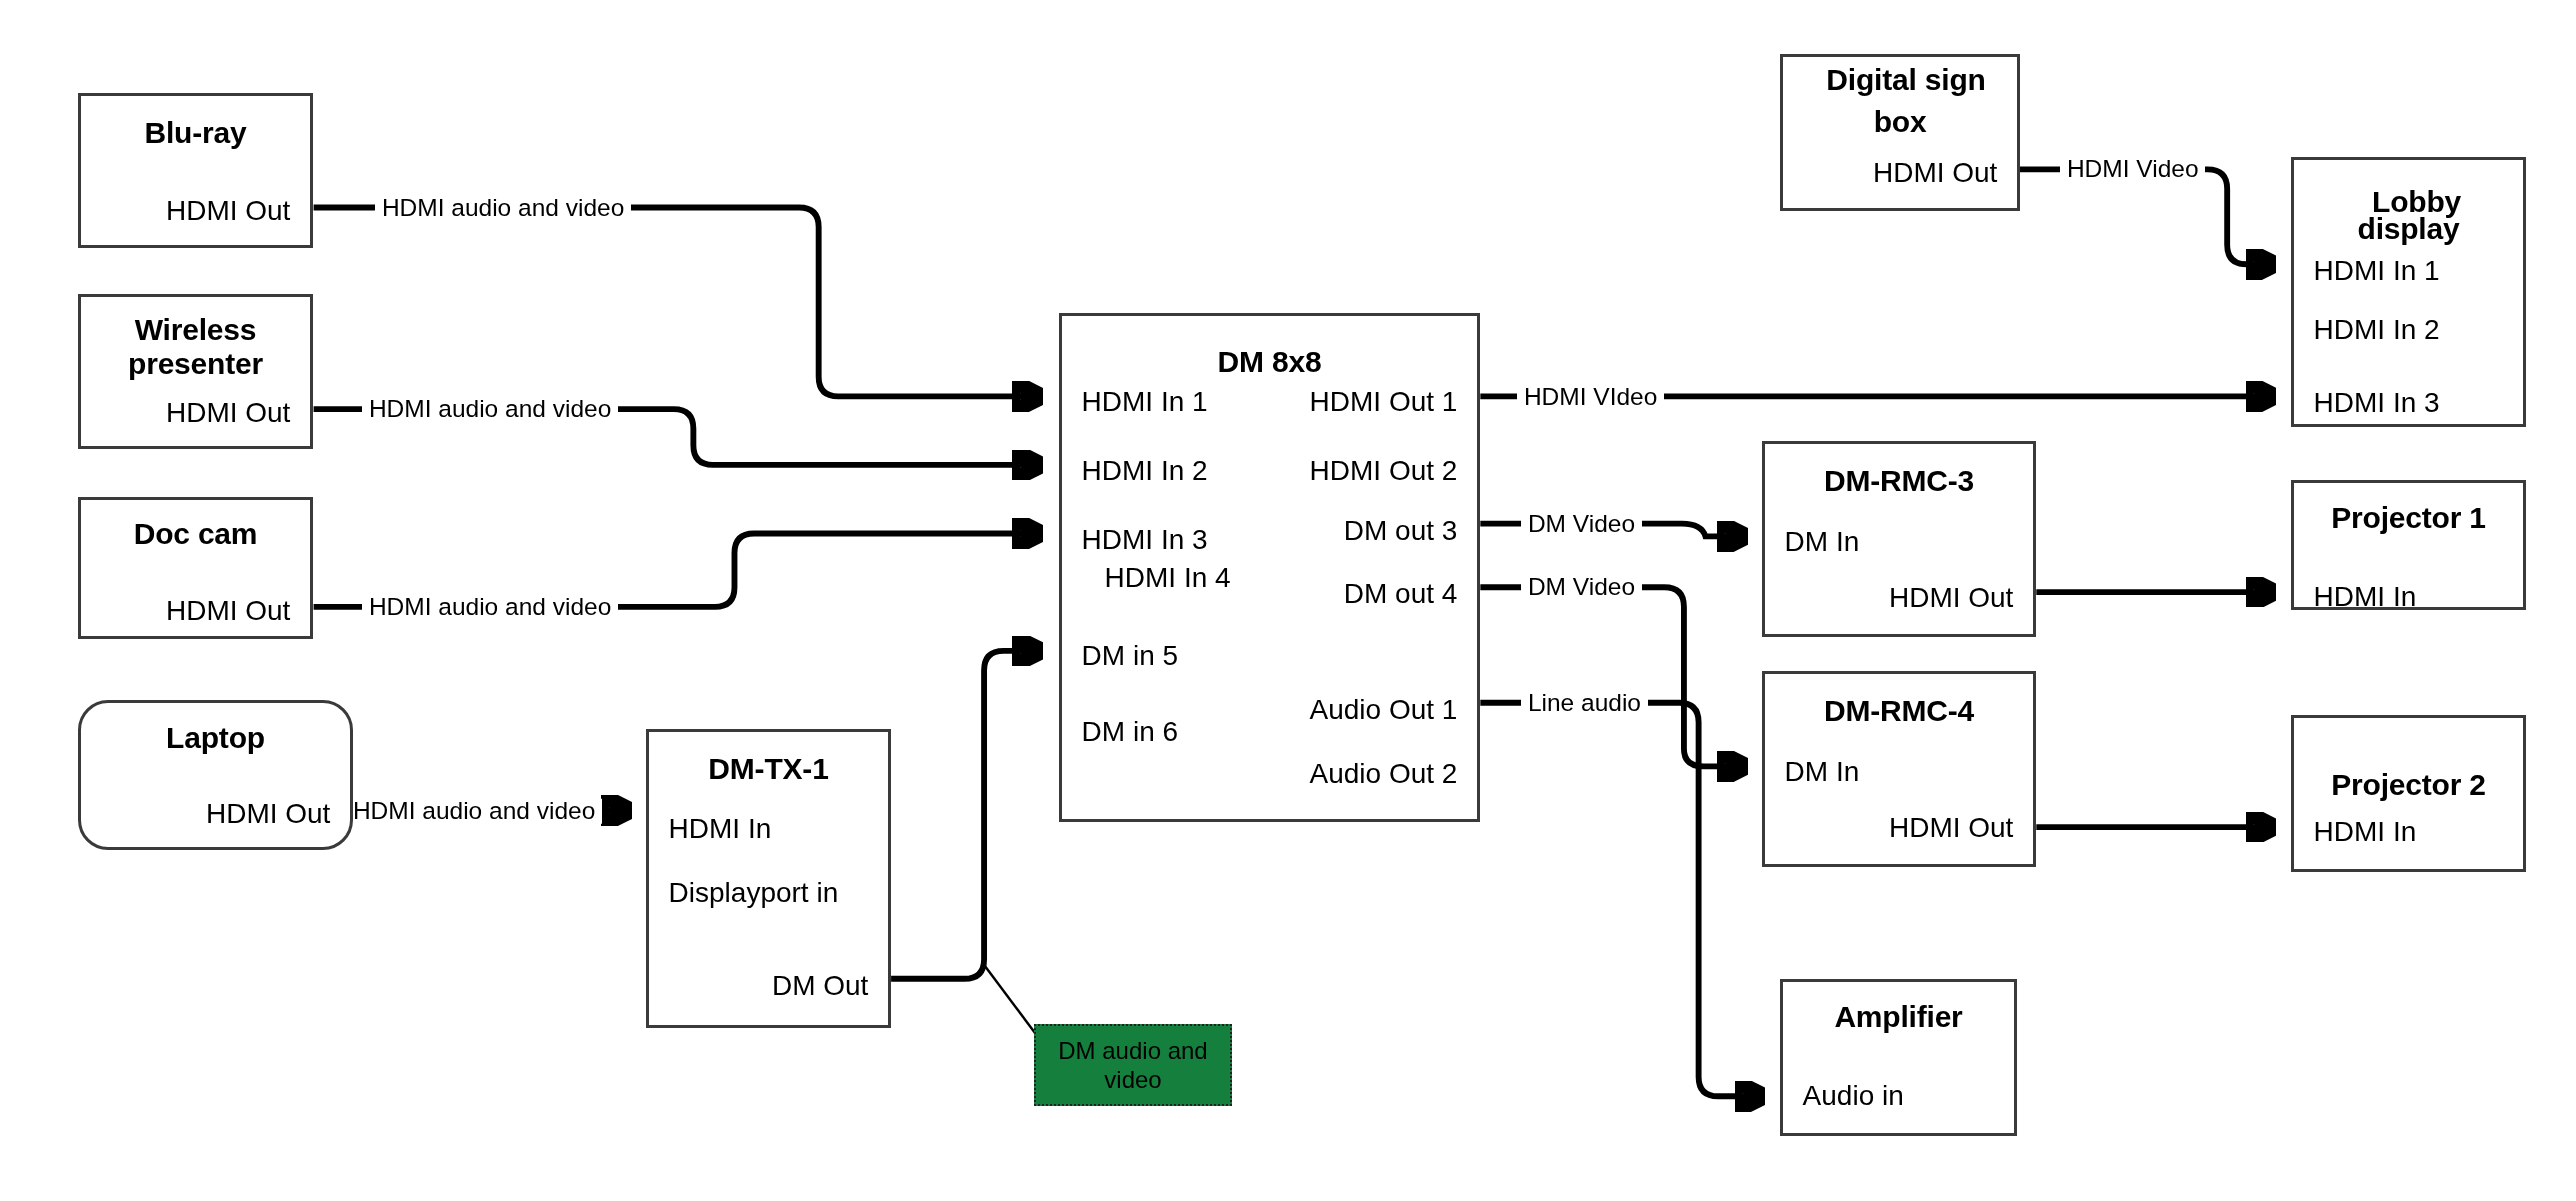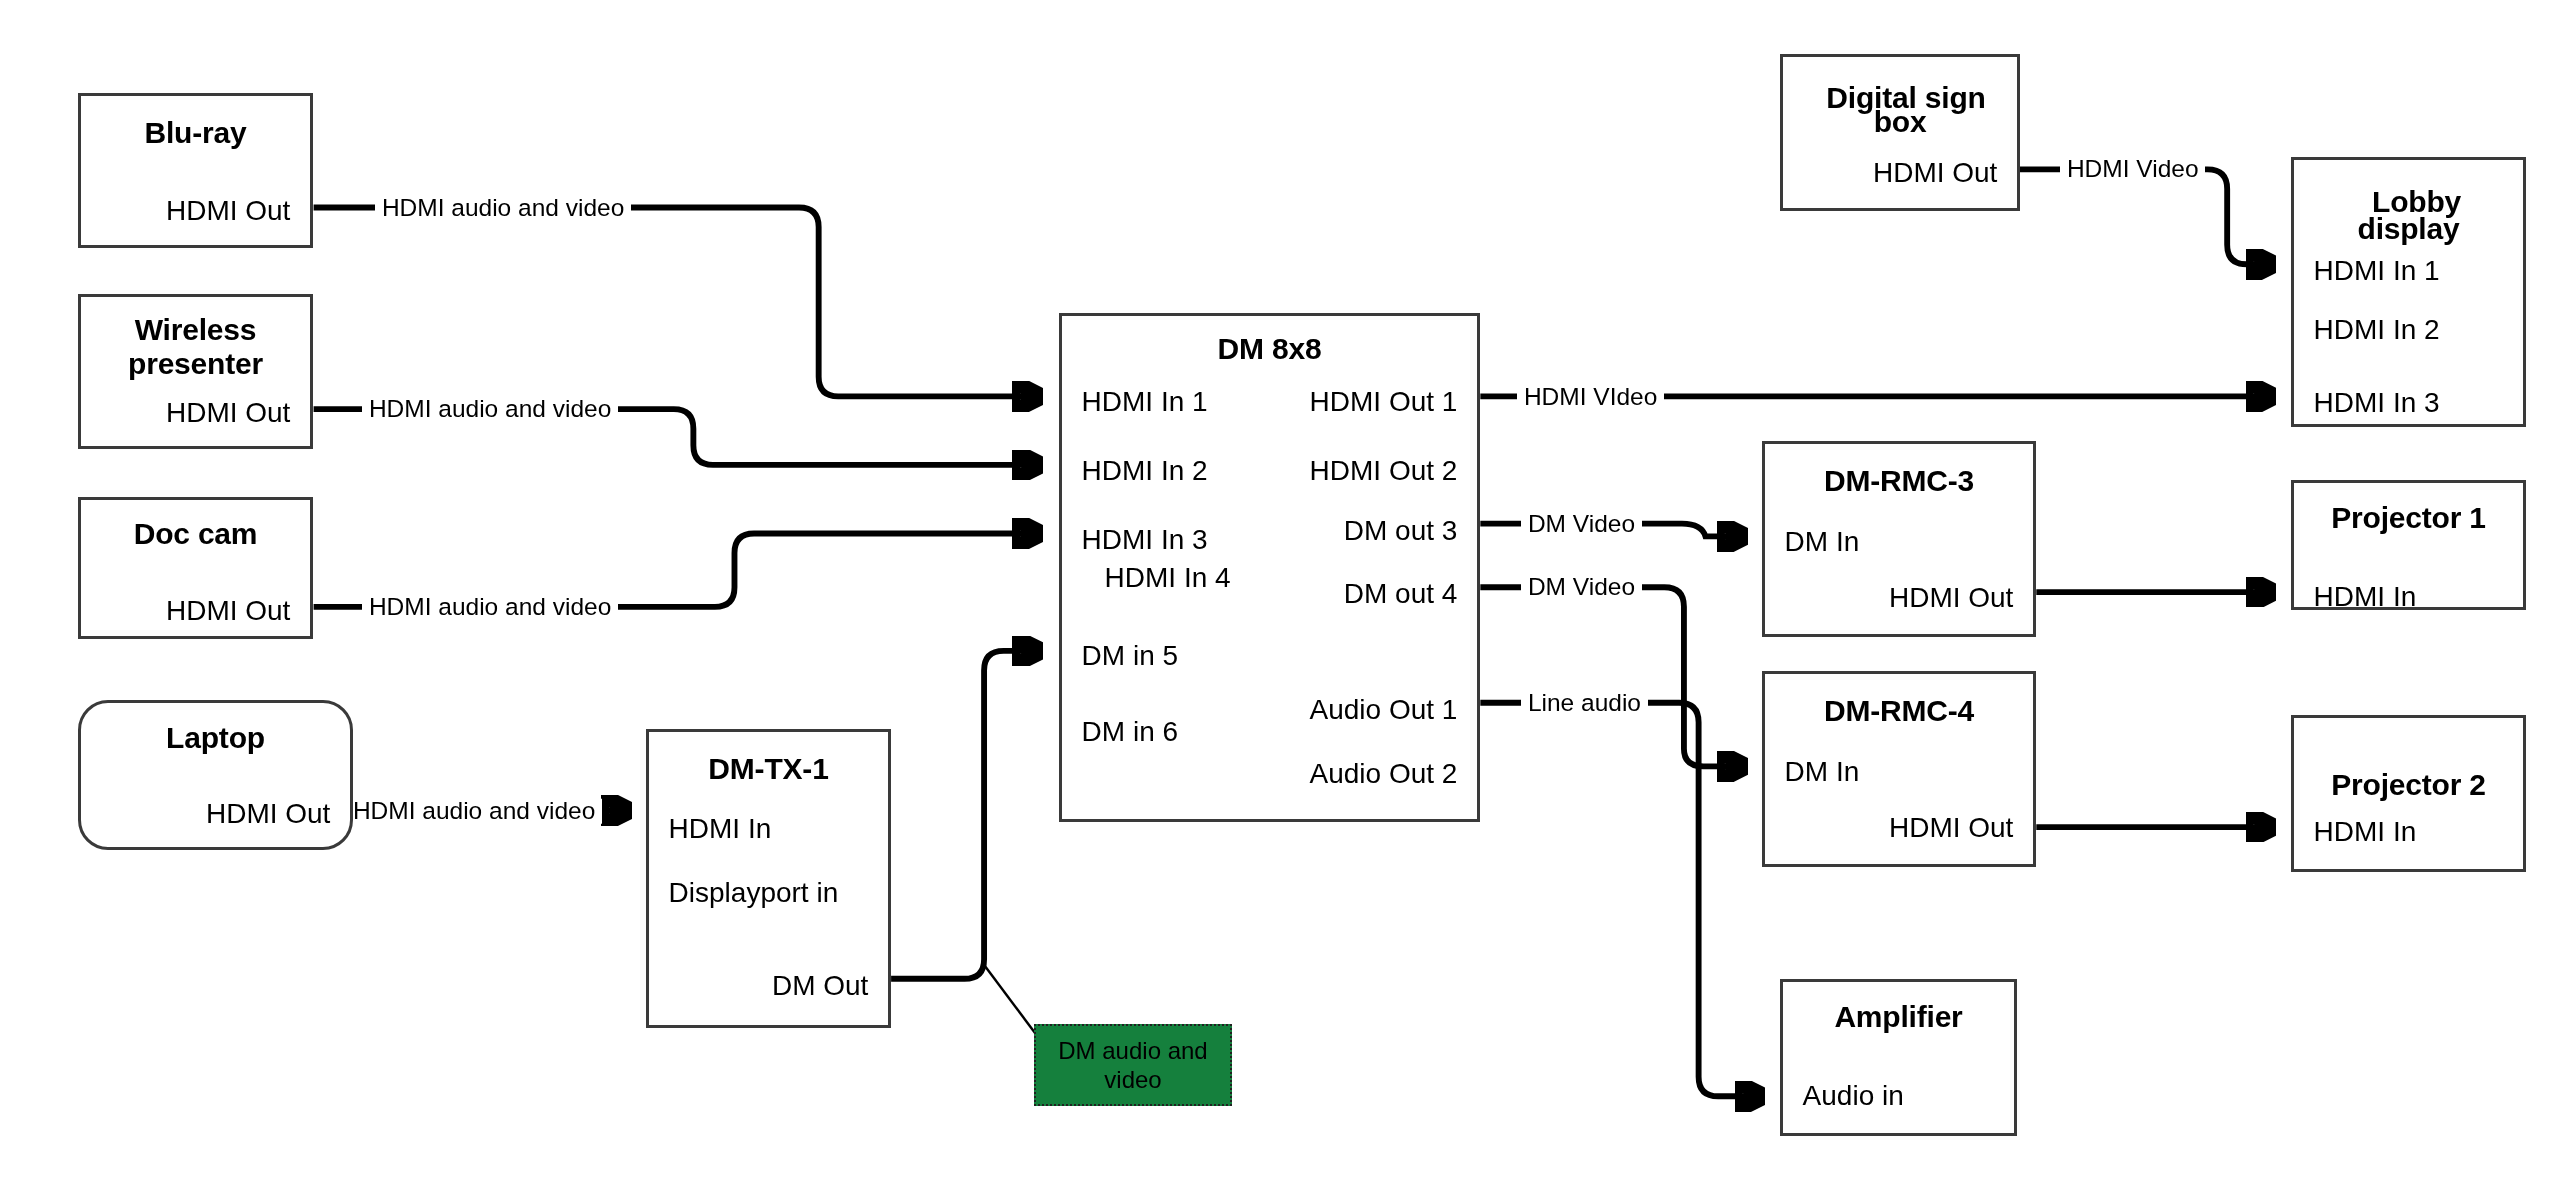--- a/index.html
+++ b/index.html
@@ -147,39 +147,39 @@
   </div>
 
   <div class="node" style="left:646px; top:729px; width:245px; height:299px;">
     <div class="node-title" style="top:19.6px;">DM-TX-1</div>
     <div class="port left" style="top:83px;">HDMI In</div>
     <div class="port left" style="top:147px;">Displayport in</div>
     <div class="port right" style="top:240px;">DM Out</div>
   </div>
 
   <div class="node" style="left:1059px; top:313px; width:421px; height:509px;">
-    <div class="node-title" style="top:16px;">DM 8x8</div>
+    <div class="node-title" style="top:29px;">DM 8x8</div>
 
     <div class="port left" style="top:72px;">HDMI In 1</div>
     <div class="port left" style="top:141px;">HDMI In 2</div>
     <div class="port left" style="top:210px;">HDMI In 3</div>
     <div class="port left" style="top:248px;margin-left:23px;">HDMI In 4</div>
     <div class="port left" style="top:326px;">DM in 5</div>
     <div class="port left" style="top:402px;">DM in 6</div>
 
     <div class="port right" style="top:72px;">HDMI Out 1</div>
     <div class="port right" style="top:141px;">HDMI Out 2</div>
     <div class="port right" style="top:201px;">DM out 3</div>
     <div class="port right" style="top:264px;">DM out 4</div>
     <div class="port right" style="top:380px;">Audio Out 1</div>
     <div class="port right" style="top:444px;">Audio Out 2</div>
   </div>
 
   <div class="node" style="left:1780px; top:54px; width:240px; height:157px;">
-    <div class="node-title" style="top:24px;margin-left:12px;">Digital sign</div>
+    <div class="node-title" style="top:6px;margin-left:12px;">Digital sign</div>
     <div class="node-title" style="top:48px;">box</div>
     <div class="port right" style="top:102px;">HDMI Out</div>
   </div>
 
   <div class="node" style="left:2291px; top:157px; width:235px; height:270px;">
     <div class="node-title" style="top:25px;margin-left:16px;">Lobby</div>
     <div class="node-title" style="top:52px;">display</div>
     <div class="port left" style="top:97px;">HDMI In 1</div>
     <div class="port left" style="top:156px;">HDMI In 2</div>
     <div class="port left" style="top:229px;">HDMI In 3</div>

